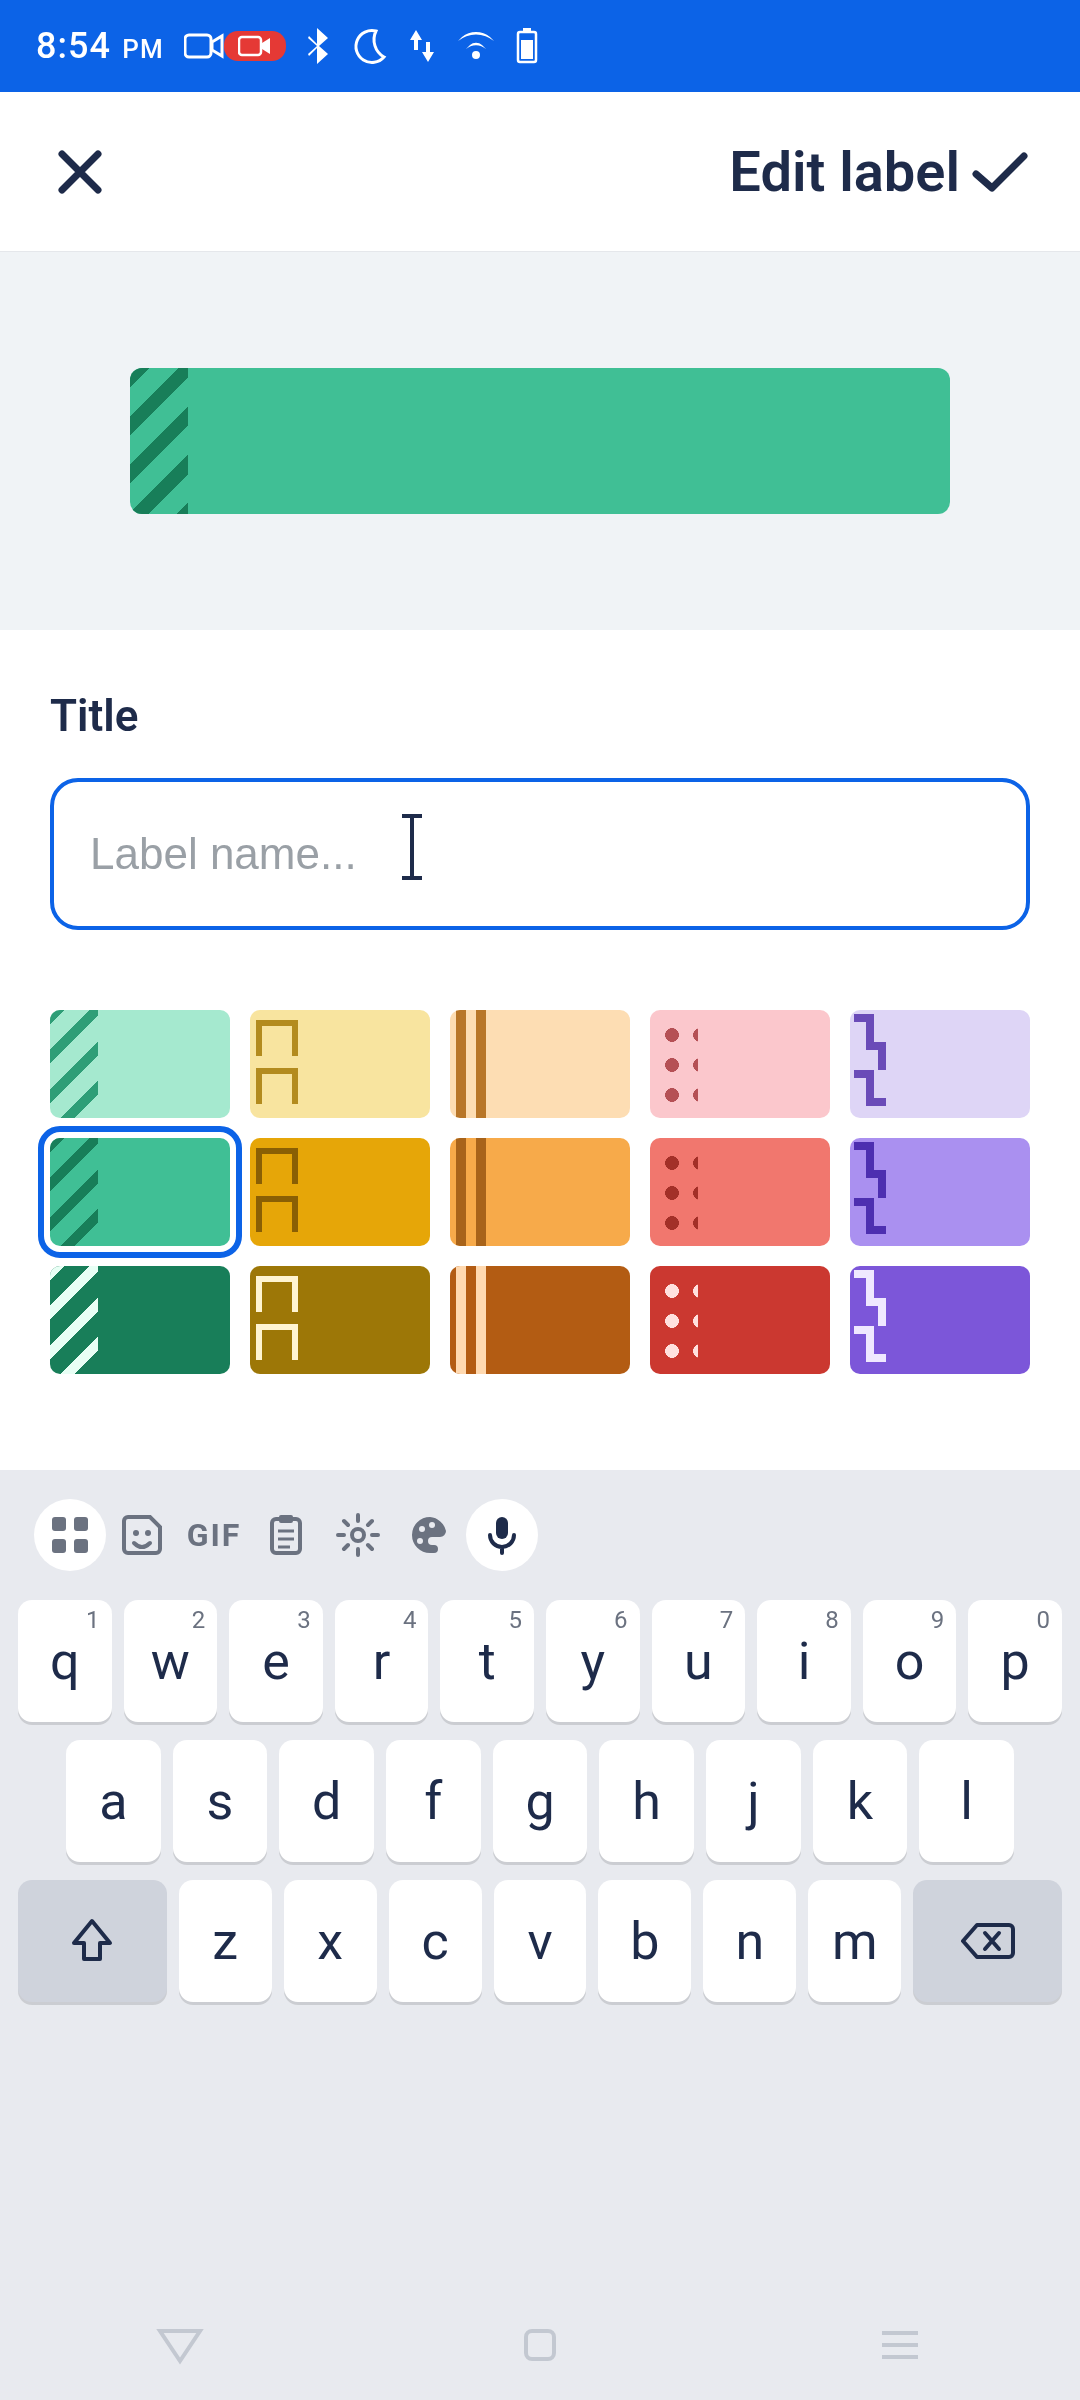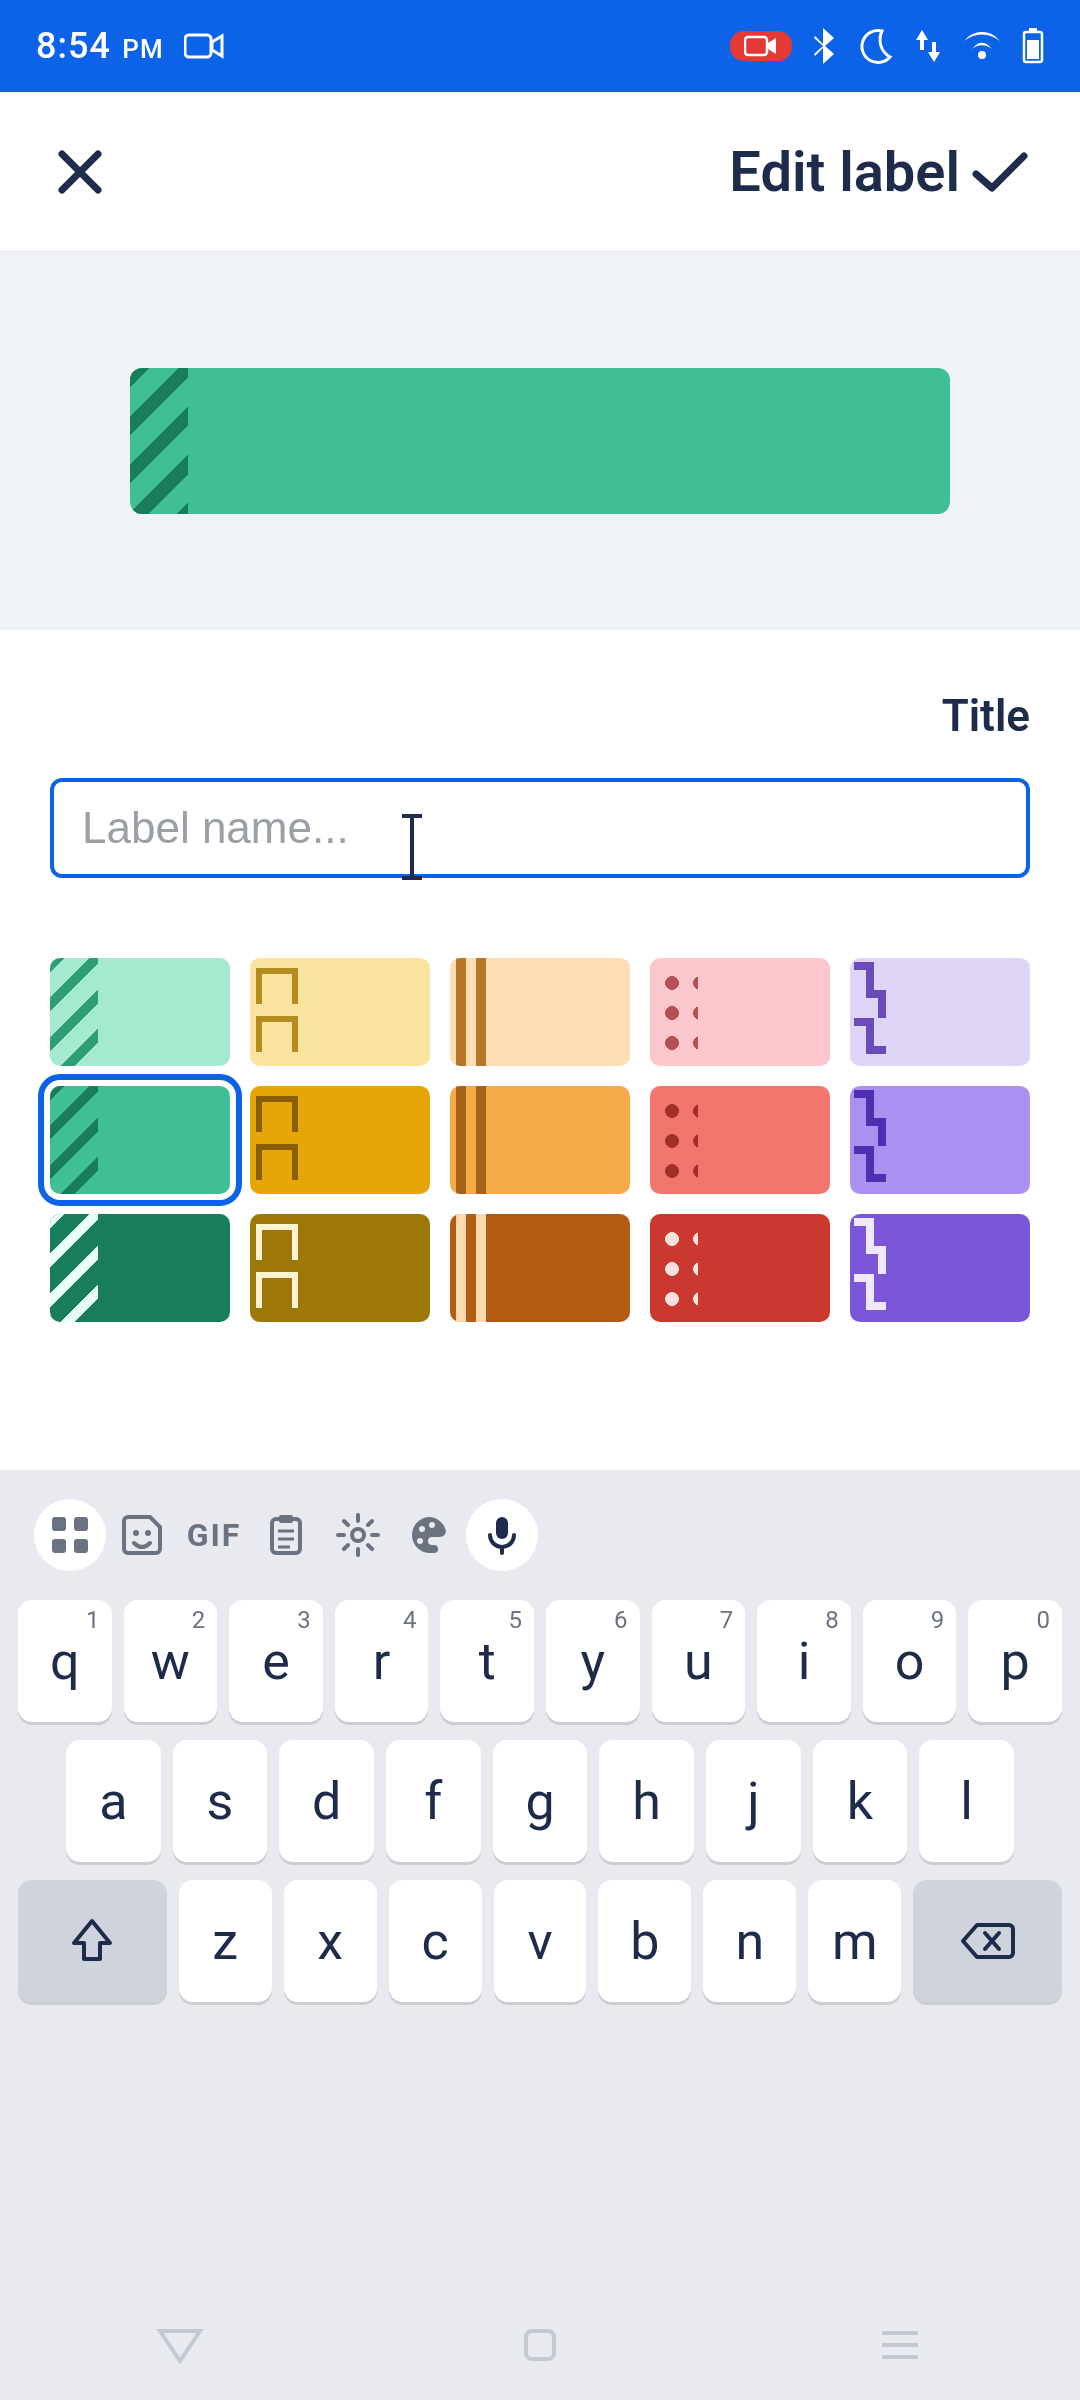--- a/index.html
+++ b/index.html
@@ -34,21 +34,21 @@
     font-family:-apple-system,Roboto,"Segoe UI",Arial,sans-serif;
     background:#fff;
     display:flex;flex-direction:column;
     overflow:hidden;
     position:relative;
   }
 
   
   .statusbar{
     height:92px;background:var(--android-blue);color:#fff;
-    display:flex;align-items:center;justify-content:space-between;
+    display:flex;align-items:center;
     padding:0 36px;font-size:36px;
   }
   .statusbar-left,.statusbar-right{display:flex;align-items:center;gap:20px;}
   .status-time{font-weight:500;letter-spacing:1px;}
   .status-time small{font-size:26px;margin-left:4px;}
   .rec-pill{
     background:#e53935;border-radius:14px;padding:4px 14px;
     display:flex;align-items:center;justify-content:center;
   }
   .icon{display:inline-flex;align-items:center;justify-content:center;}
@@ -75,25 +75,25 @@
   .label-preview{
     width:820px;height:146px;border-radius:12px;background:var(--green1);
     position:relative;overflow:hidden;
   }
   .stripes{
     position:absolute;left:0;top:0;height:100%;width:58px;
     background:repeating-linear-gradient(135deg,var(--dark-green) 0 14px,transparent 14px 34px);
   }
 
   .form{padding:60px 50px 0;}
-  .section-label{color:var(--header-text);font-size:44px;font-weight:600;margin-bottom:36px;text-align:right;}
+  .section-label{color:var(--header-text);font-size:44px;font-weight:600;margin-bottom:36px;}
   .title-input-wrap{position:relative;}
   .title-input{
-    width:100%;height:100px;border:4px solid var(--android-blue);border-radius:12px;
-    font-size:44px;color:var(--header-text);padding:0 28px;outline:none;
+    width:100%;height:152px;border:4px solid var(--android-blue);border-radius:28px;
+    font-size:44px;color:var(--header-text);padding:0 36px;outline:none;
   }
   .title-input::placeholder{color:var(--label-grey);}
   .caret{
     position:absolute;left:360px;top:40px;width:4px;height:58px;background:#1e2b4a;
   }
   .caret::before,.caret::after{
     content:"";position:absolute;left:-8px;width:20px;height:4px;background:#1e2b4a;
   }
   .caret::before{top:-4px;} .caret::after{bottom:-4px;}
 

